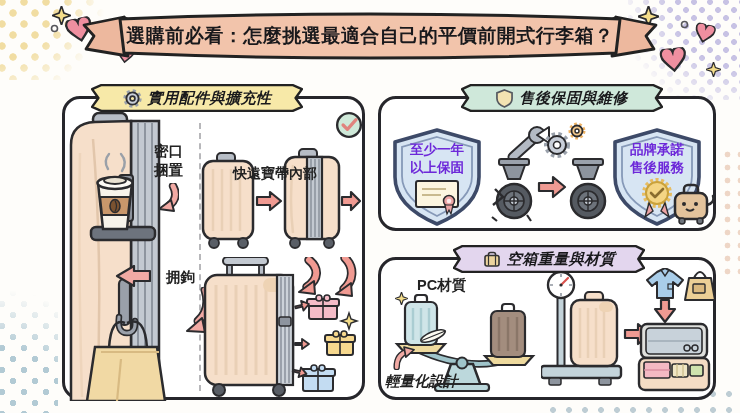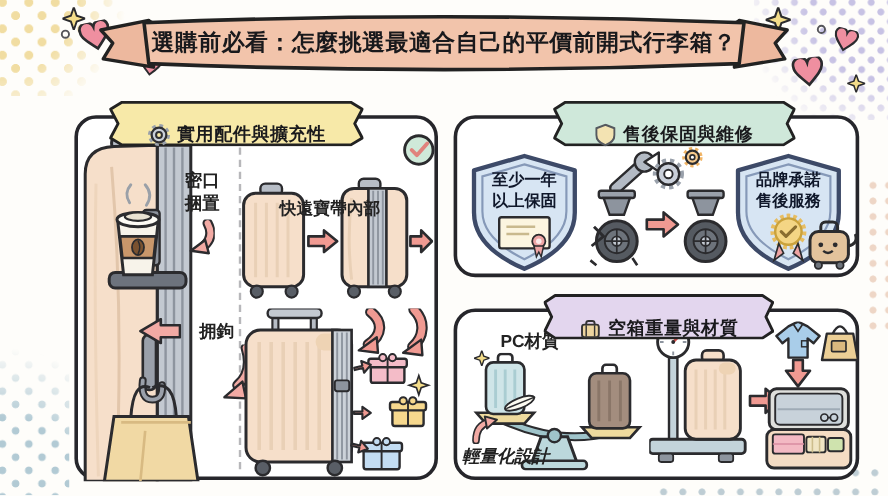--- a/index.html
+++ b/index.html
@@ -31,26 +31,26 @@
     background-size:16px 16px;}
   .dots-r{left:721px;top:148px;width:19px;height:132px;
     background-image:radial-gradient(circle,#eed6c6 2.6px,transparent 3.2px);
     background-size:13px 13px;}
   .ribbon{left:78px;top:5px;width:584px;height:60px;position:absolute;}
   .ribbon .shape{position:absolute;inset:0;width:100%;height:100%;}
   .ribbon-text{
     position:absolute;inset:0;display:flex;align-items:center;justify-content:center;
     font-size:19px;font-weight:bold;letter-spacing:.5px;padding-top:2px;color:#19191c;}
   .panel{position:absolute;background:#fff;border:3px solid #26262b;border-radius:18px;box-sizing:border-box;}
-  .panel-banner{position:absolute;top:-15px;height:38px;display:flex;align-items:flex-end;justify-content:center;gap:6px;z-index:3;}
+  .panel-banner{position:absolute;top:-15px;height:28px;display:flex;align-items:center;justify-content:center;gap:6px;z-index:3;font-style:italic;}
   .panel-banner .shape{position:absolute;inset:0;width:100%;height:100%;}
   .panel-banner>*{position:relative;}
   .banner-label{font-weight:bold;font-size:15px;letter-spacing:.5px;color:#19191c;}
   .lbl{position:absolute;font-weight:bold;color:#222;font-size:14.5px;line-height:1.3;z-index:2;}
-  .shield-text{position:absolute;text-align:center;font-weight:bold;font-size:13.5px;line-height:1.35;color:#0f172a;z-index:2;}
+  .shield-text{position:absolute;text-align:center;font-weight:bold;font-size:13.5px;line-height:1.35;color:#6d28d9;z-index:2;}
   .shield-text span{display:block;}
   .divider{position:absolute;left:134px;top:24px;height:268px;border-left:2px dashed #b7b7ba;}
   svg{display:block;}
 </style>
 </head>
 <body>
 
 <div class="dots dots-tl"></div>
 <div class="dots dots-tr"></div>
 <div class="dots dots-bl"></div>

